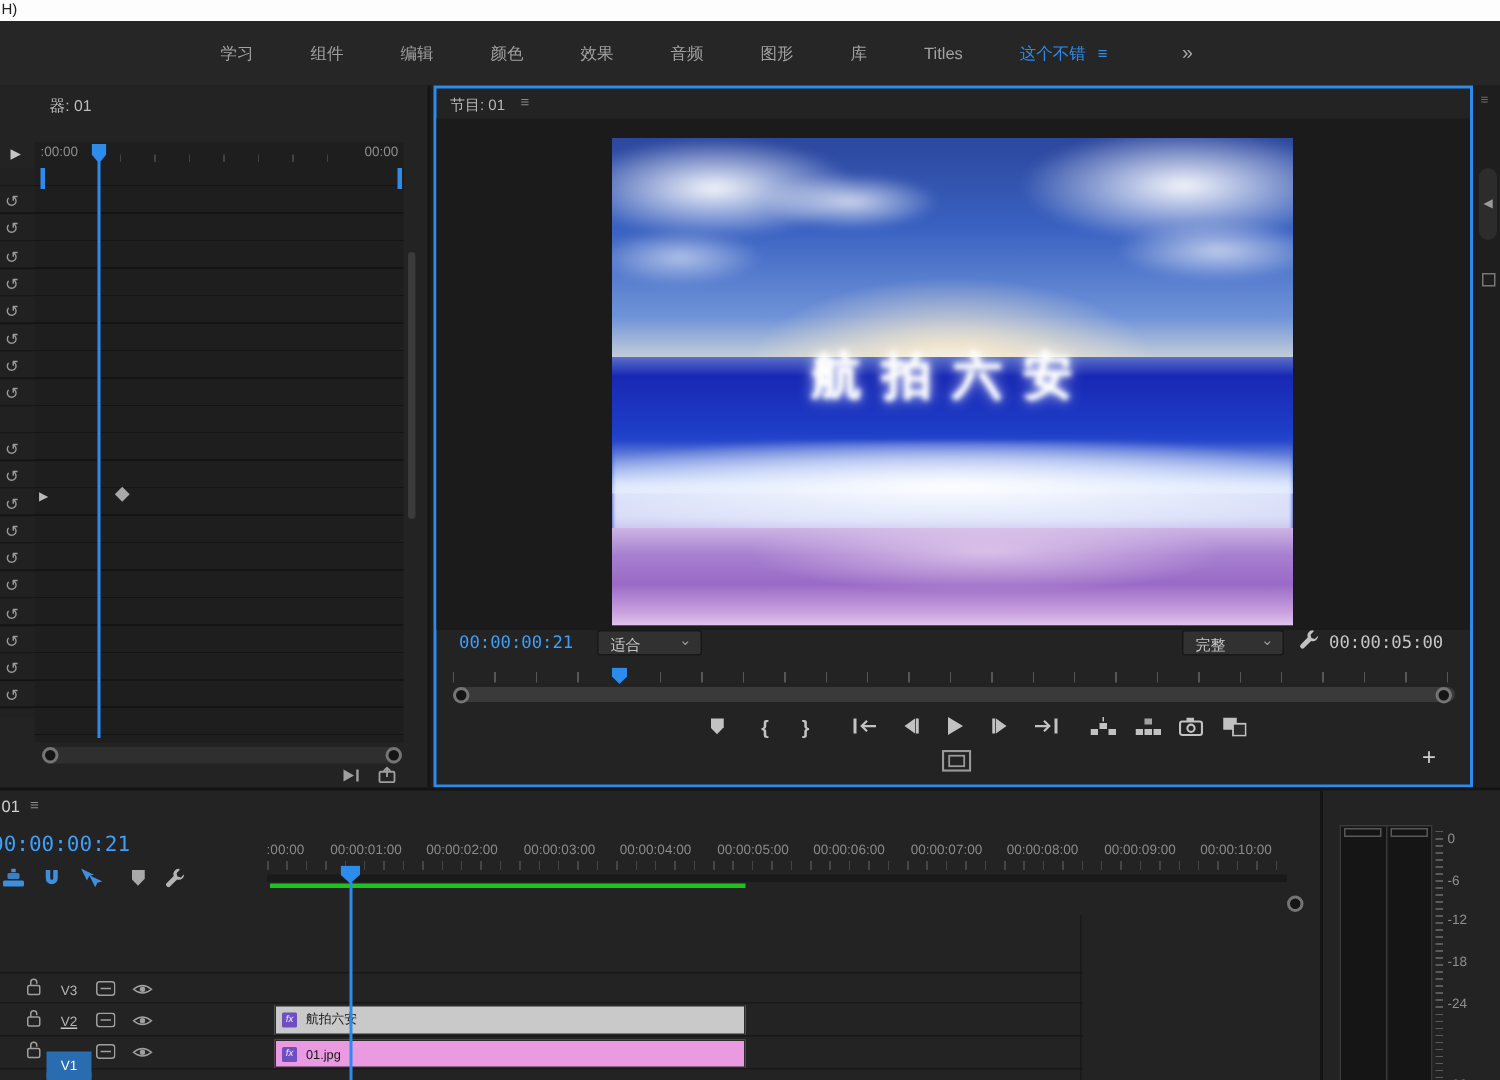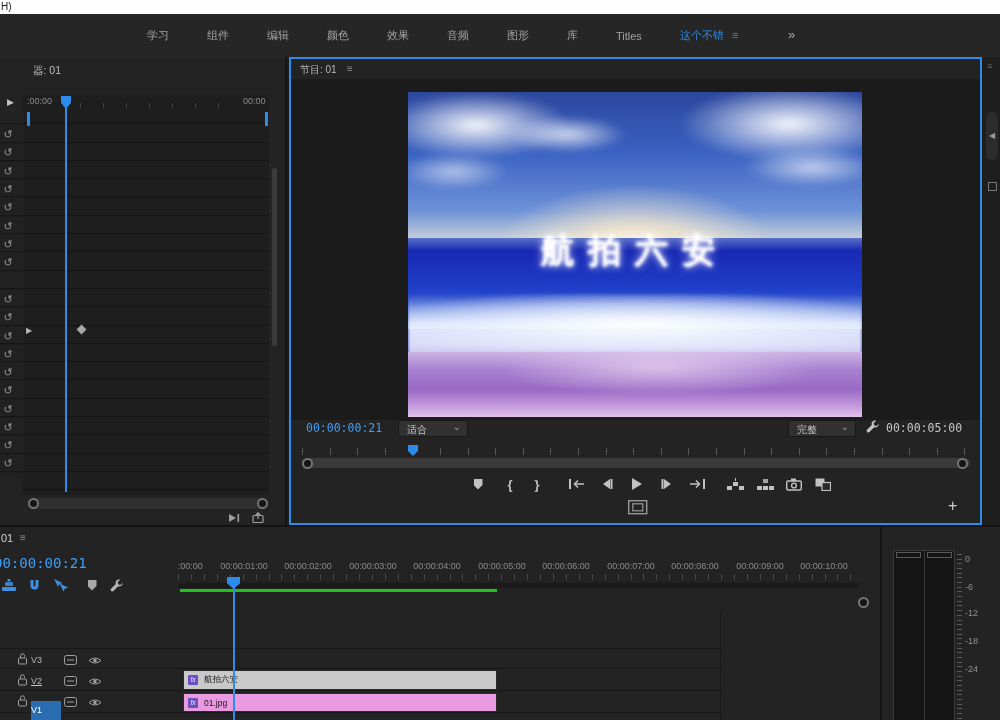--- a/index.html
+++ b/index.html
@@ -104,21 +104,21 @@
      background:repeating-linear-gradient(90deg,#464646 0 1px,transparent 1px 12.93px);}
   .tl-workband{position:absolute;left:178px;top:56px;width:680px;height:5px;background:#1a1a1a;}
   .tl-green{position:absolute;left:180px;top:62px;width:317px;height:3px;background:var(--render-bar-green);}
   .tl-ph-head{position:absolute;left:227px;top:50px;width:13px;height:12px;background:var(--accent-blue);
      clip-path:polygon(0 0,100% 0,100% 52%,50% 100%,0 52%);z-index:7;}
   .tl-ph-line{position:absolute;left:233px;top:61px;width:2px;height:134px;background:var(--accent-blue);z-index:7;}
   .tl-knob{left:858px;top:70px;}
   .sep{position:absolute;left:0;width:722px;height:1px;background:#181818;}
   .track-row{position:absolute;left:0;width:178px;height:19px;display:flex;align-items:center;}
   .track-row .icon-lock{margin-left:17px;width:11px;}
-  .track-name{margin-left:3px;width:30px;height:18px;line-height:18px;text-align:left;font-size:9px;color:#b5b5b5;}
+  .track-name{margin-left:3px;width:30px;height:18px;line-height:18px;text-align:center;font-size:9px;color:#b5b5b5;}
   .track-name.targeted{background:var(--track-target-blue);color:#fff;margin-top:16px;}
   .track-row .icon-output{margin-left:3px;width:13px;}
   .track-row .icon-eye{margin-left:11px;width:14px;}
   .clip{position:absolute;border:1px solid #2b2b2b;box-sizing:border-box;display:flex;align-items:center;z-index:2;}
   .fx-badge{width:10px;height:10px;margin-left:4px;border-radius:1px;background:var(--fx-badge-purple);
      color:#e9e9ff;font-size:6.5px;font-style:italic;text-align:center;line-height:10px;}
   .clip-name{margin-left:6px;font-size:8.5px;color:#151515;white-space:nowrap;}
   .partial-target{position:absolute;left:31px;top:188px;width:30px;height:10px;background:var(--track-target-blue);}
   .tl-vline{position:absolute;left:720px;top:83px;width:1px;height:112px;background:#191919;}
 

